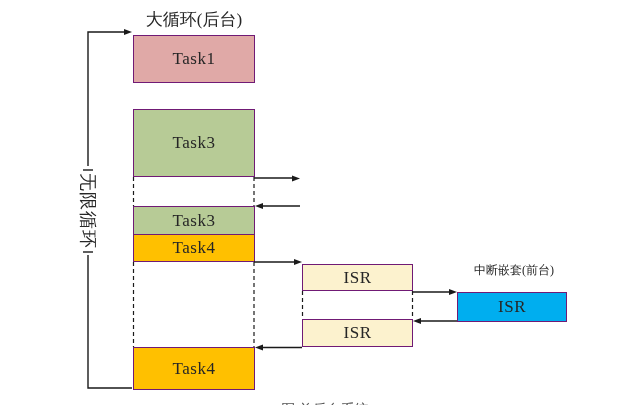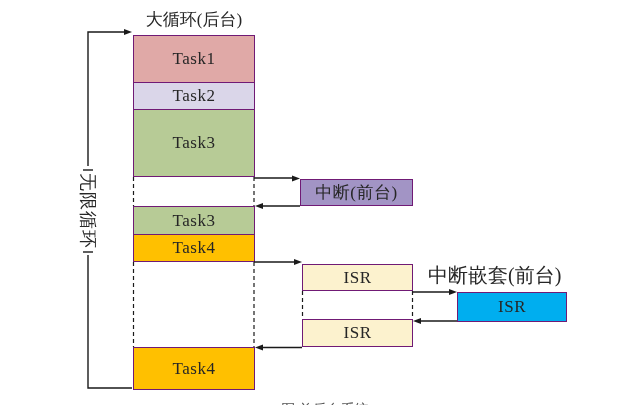--- a/index.html
+++ b/index.html
@@ -22,60 +22,54 @@
   #task3b{left:133px;top:206px;width:122px;height:29px;}
   #task4a{left:133px;top:234px;width:122px;height:28px;}
   #task4b{left:133px;top:347px;width:122px;height:43px;}
   
   #interrupt-box{left:300px;top:179px;width:113px;height:27px;}
   #isr1{left:302px;top:264px;width:111px;height:27px;}
   #isr2{left:302px;top:319px;width:111px;height:28px;}
   #nested-isr{left:457px;top:292px;width:110px;height:30px;}
   
   #diagram-title{left:133px;top:8px;width:122px;font-size:17px;}
-  #nested-title{left:428px;top:262px;width:132px;font-size:20px;}
+  #nested-title{left:448px;top:262px;width:132px;font-size:12px;}
   #loop-label{
     left:46px;top:200px;width:84px;height:22px;line-height:22px;
     text-align:center;font-size:18px;letter-spacing:1px;
     transform:rotate(90deg);transform-origin:center center;
   }
   #caption{left:225px;top:401px;width:200px;font-size:14px;color:#555;}
   #wires{position:absolute;left:0;top:0;pointer-events:none;}
 </style>
 </head>
 <body>
 
 <div id="stage">
 
   <div id="diagram-title" class="plain-label">大循环(后台)</div>
 
   <div id="loop-label" class="plain-label">无限循环</div>
 
   <div id="task1" class="box" style="background-color: rgb(224, 169, 167);">
     <span>Task1</span>
   </div>
-  <div id="task2" class="box" style="background-color: rgb(218, 214, 233);">
-    <span>Task2</span>
-  </div>
   <div id="task3a" class="box" style="background-color: rgb(183, 203, 150);">
     <span>Task3</span>
   </div>
   <div id="task3b" class="box" style="background-color: rgb(183, 203, 150);">
     <span>Task3</span>
   </div>
   <div id="task4a" class="box" style="background-color: rgb(255, 192, 0);">
     <span>Task4</span>
   </div>
   <div id="task4b" class="box" style="background-color: rgb(255, 192, 0);">
     <span>Task4</span>
   </div>
 
-  <div id="interrupt-box" class="box" style="background-color: rgb(162, 148, 197);">
-    <span>中断(前台)</span>
-  </div>
   <div id="isr1" class="box" style="background-color: rgb(252, 242, 206);">
     <span>ISR</span>
   </div>
   <div id="isr2" class="box" style="background-color: rgb(252, 242, 206);">
     <span>ISR</span>
   </div>
   <div id="nested-title" class="plain-label">中断嵌套(前台)</div>
   <div id="nested-isr" class="box" style="background-color: rgb(0, 174, 239);">
     <span>ISR</span>
   </div>

